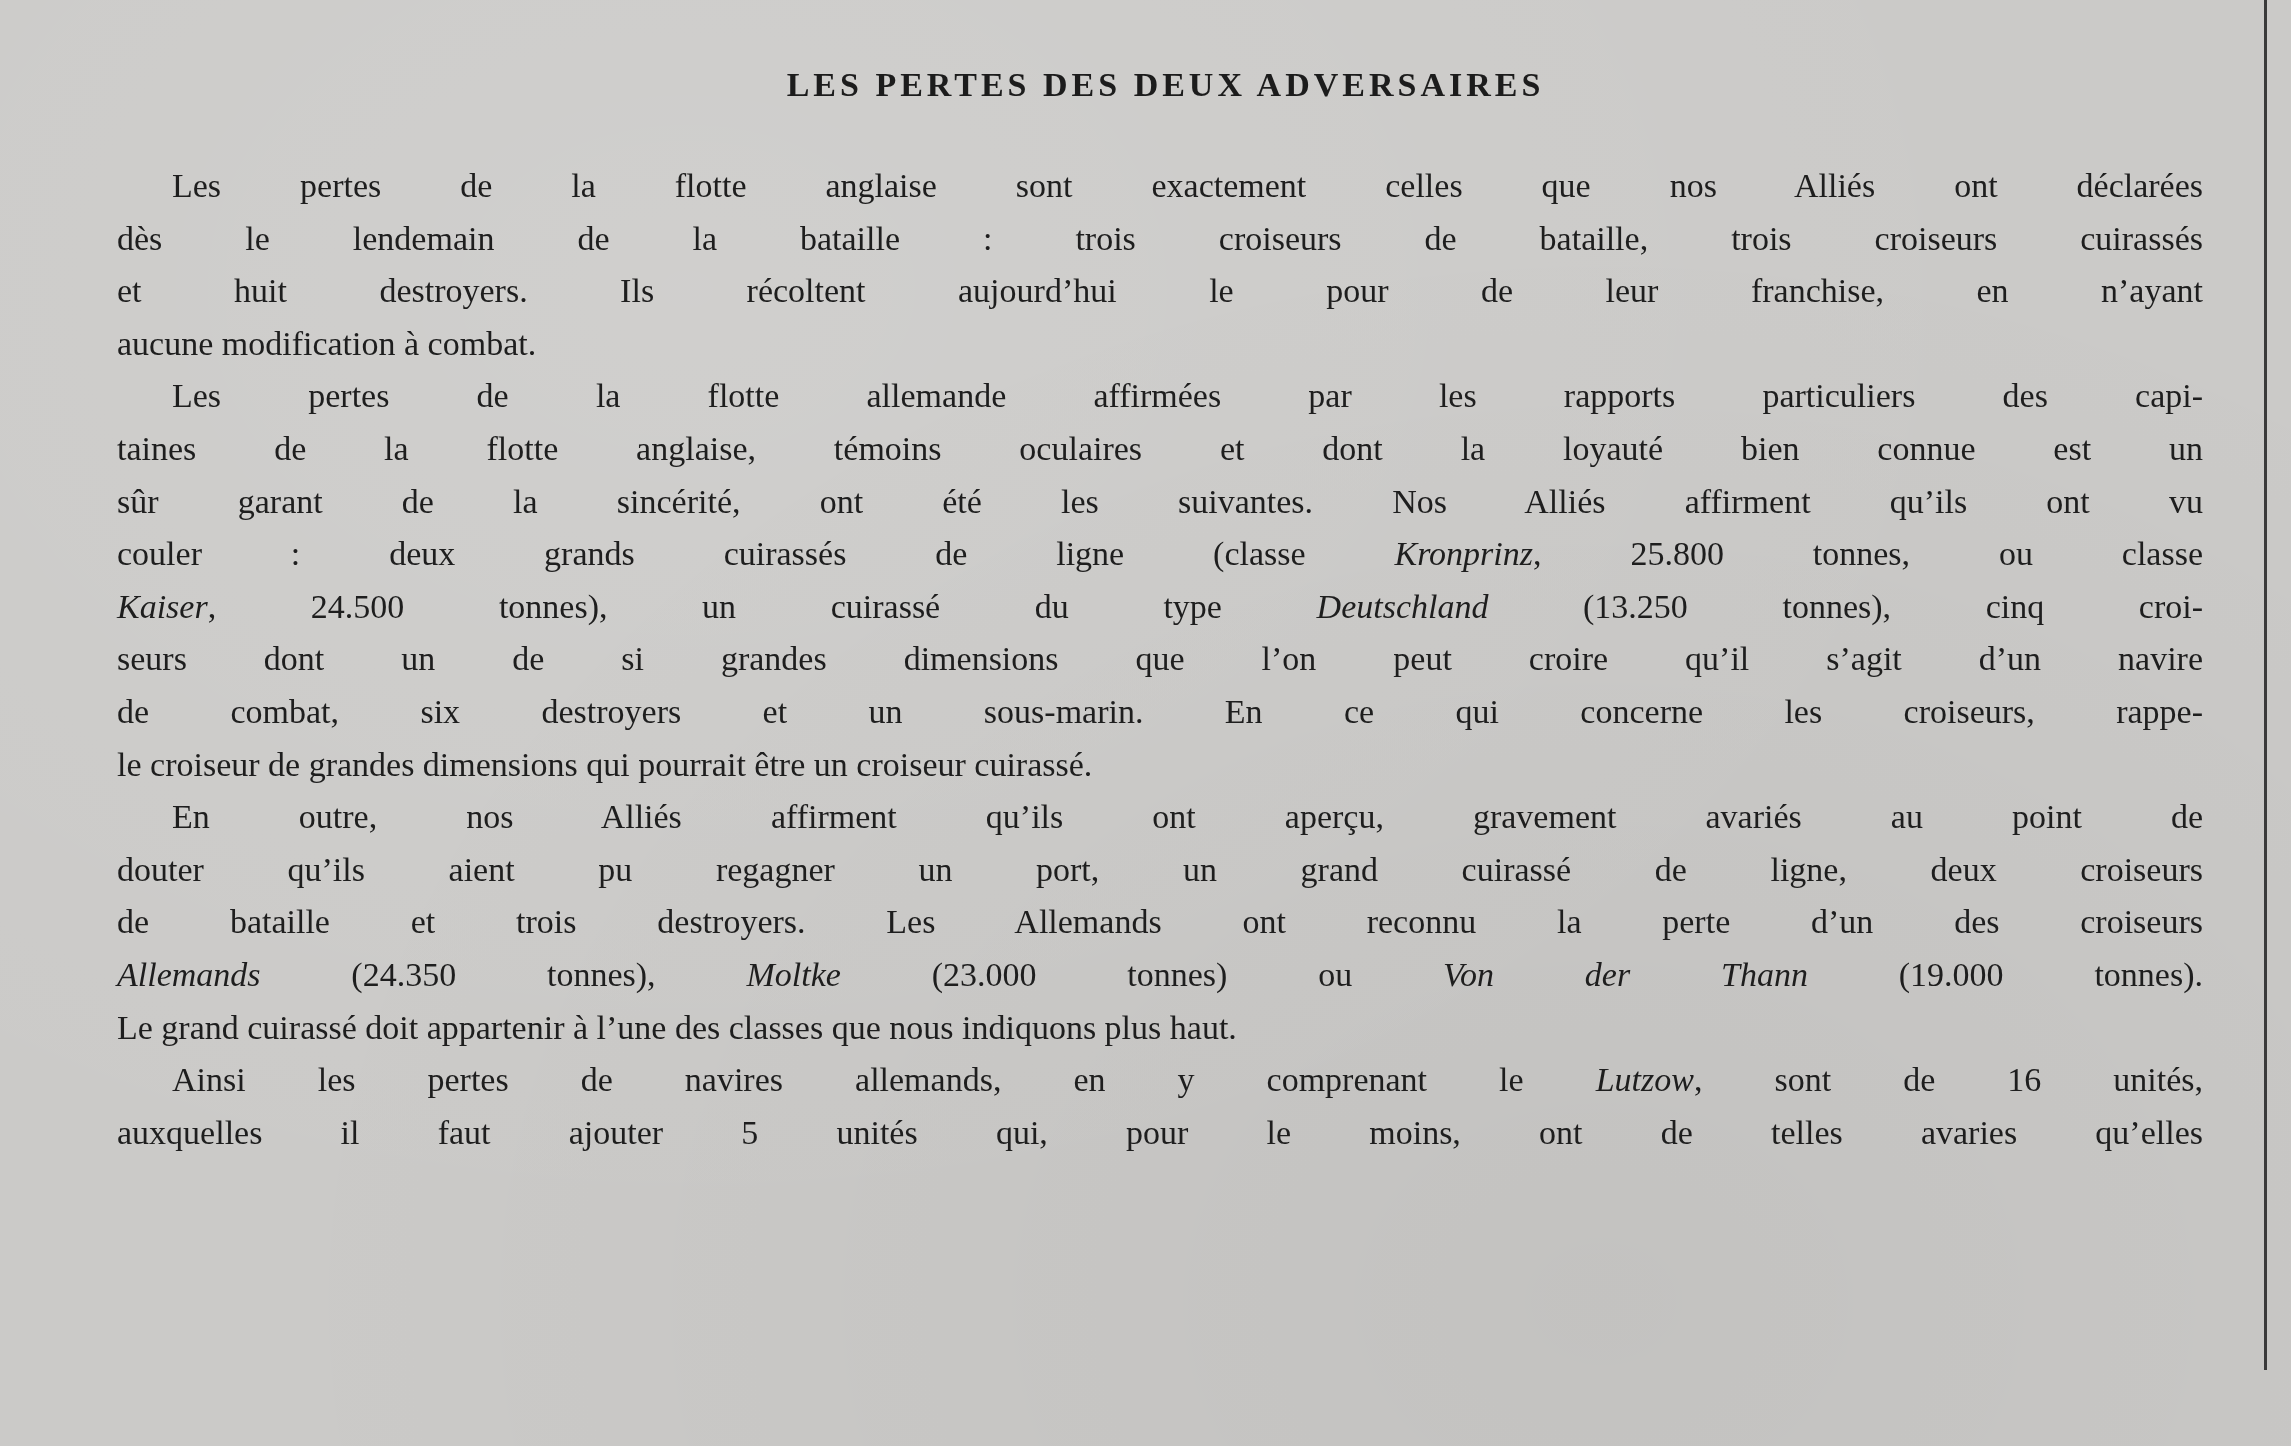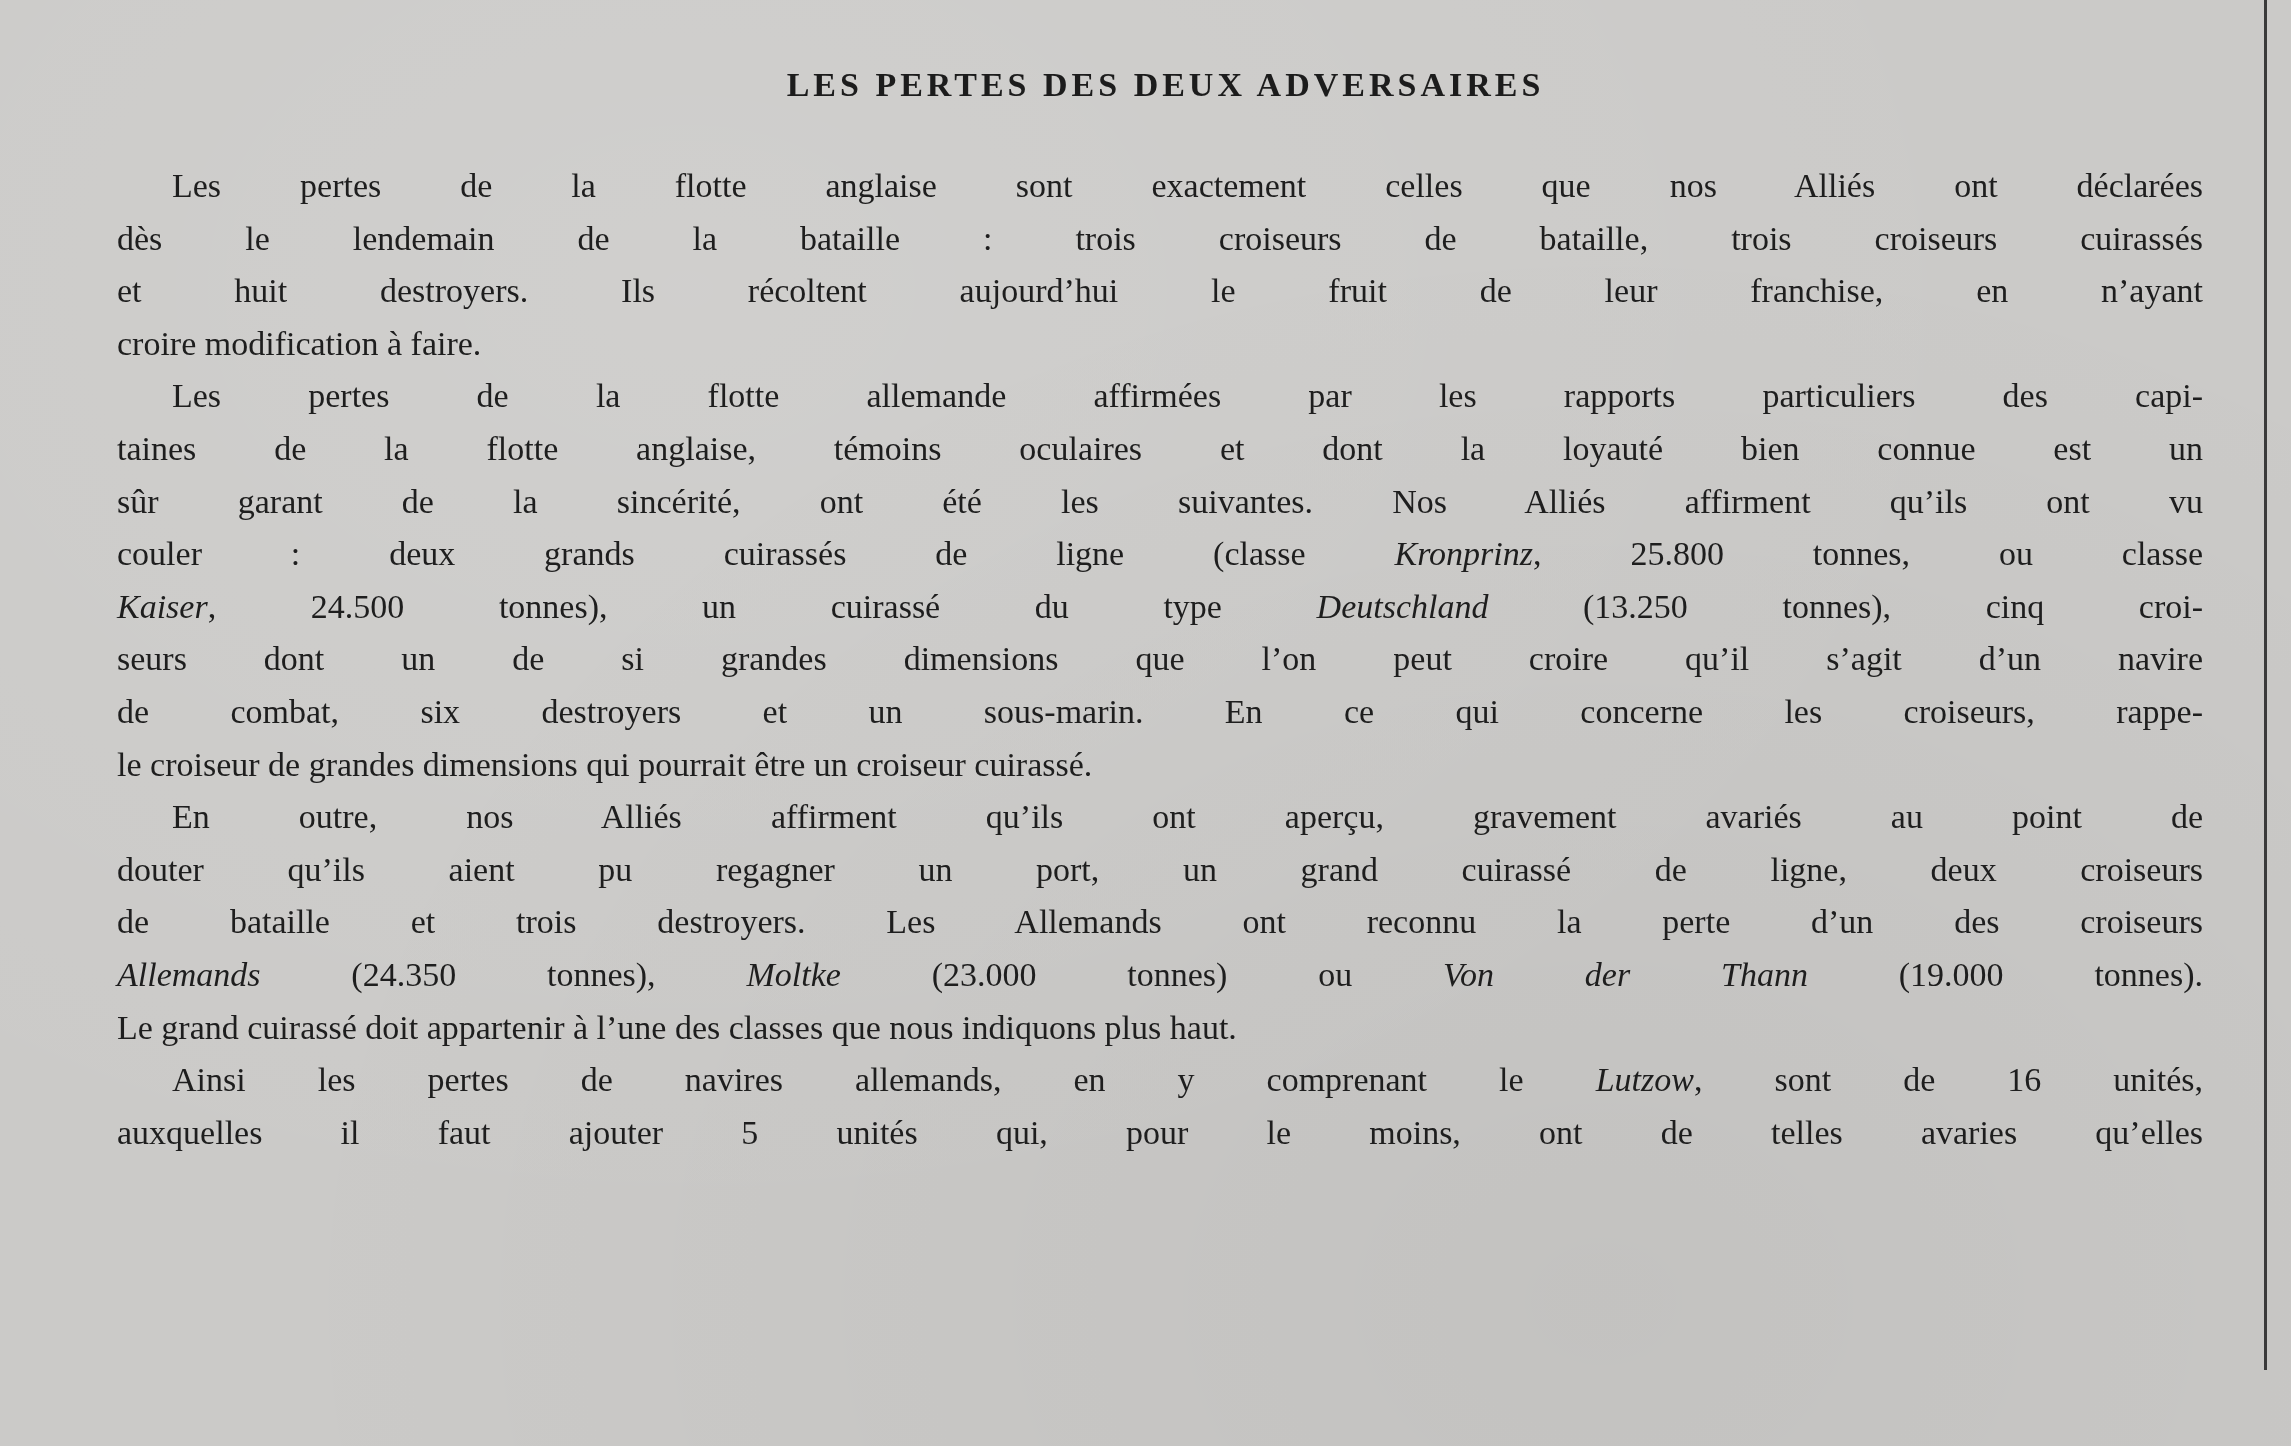--- a/index.html
+++ b/index.html
@@ -69,22 +69,22 @@
 </head>
 <body>
 
 <div class="page">
   <div class="heading">LES PERTES DES DEUX ADVERSAIRES</div>
 
   <div class="body-text">
 
     <span class="line indent">Les pertes de la flotte anglaise sont exactement celles que nos Alliés ont déclarées</span>
     <span class="line">dès le lendemain de la bataille : trois croiseurs de bataille, trois croiseurs cuirassés</span>
-    <span class="line">et huit destroyers. Ils récoltent aujourd’hui le fruit de leur franchise, en n’ayant</span>
-    <span class="line last">croire modification à faire.</span>
+    <span class="line">et huit destroyers. Ils récoltent aujourd’hui le pour de leur franchise, en n’ayant</span>
+    <span class="line last">aucune modification à combat.</span>
 
     <span class="line indent">Les pertes de la flotte allemande affirmées par les rapports particuliers des capi-</span>
     <span class="line">taines de la flotte anglaise, témoins oculaires et dont la loyauté bien connue est un</span>
     <span class="line">sûr garant de la sincérité, ont été les suivantes. Nos Alliés affirment qu’ils ont vu</span>
     <span class="line italicize">couler : deux grands cuirassés de ligne (classe <i>Kronprinz</i>, 25.800 tonnes, ou classe</span>
     <span class="line italicize"><i>Kaiser</i>, 24.500 tonnes), un cuirassé du type <i>Deutschland</i> (13.250 tonnes), cinq croi-</span>
     <span class="line">seurs dont un de si grandes dimensions que l’on peut croire qu’il s’agit d’un navire</span>
     <span class="line">de combat, six destroyers et un sous-marin. En ce qui concerne les croiseurs, rappe-</span>
     <span class="line last">le croiseur de grandes dimensions qui pourrait être un croiseur cuirassé.</span>
 

